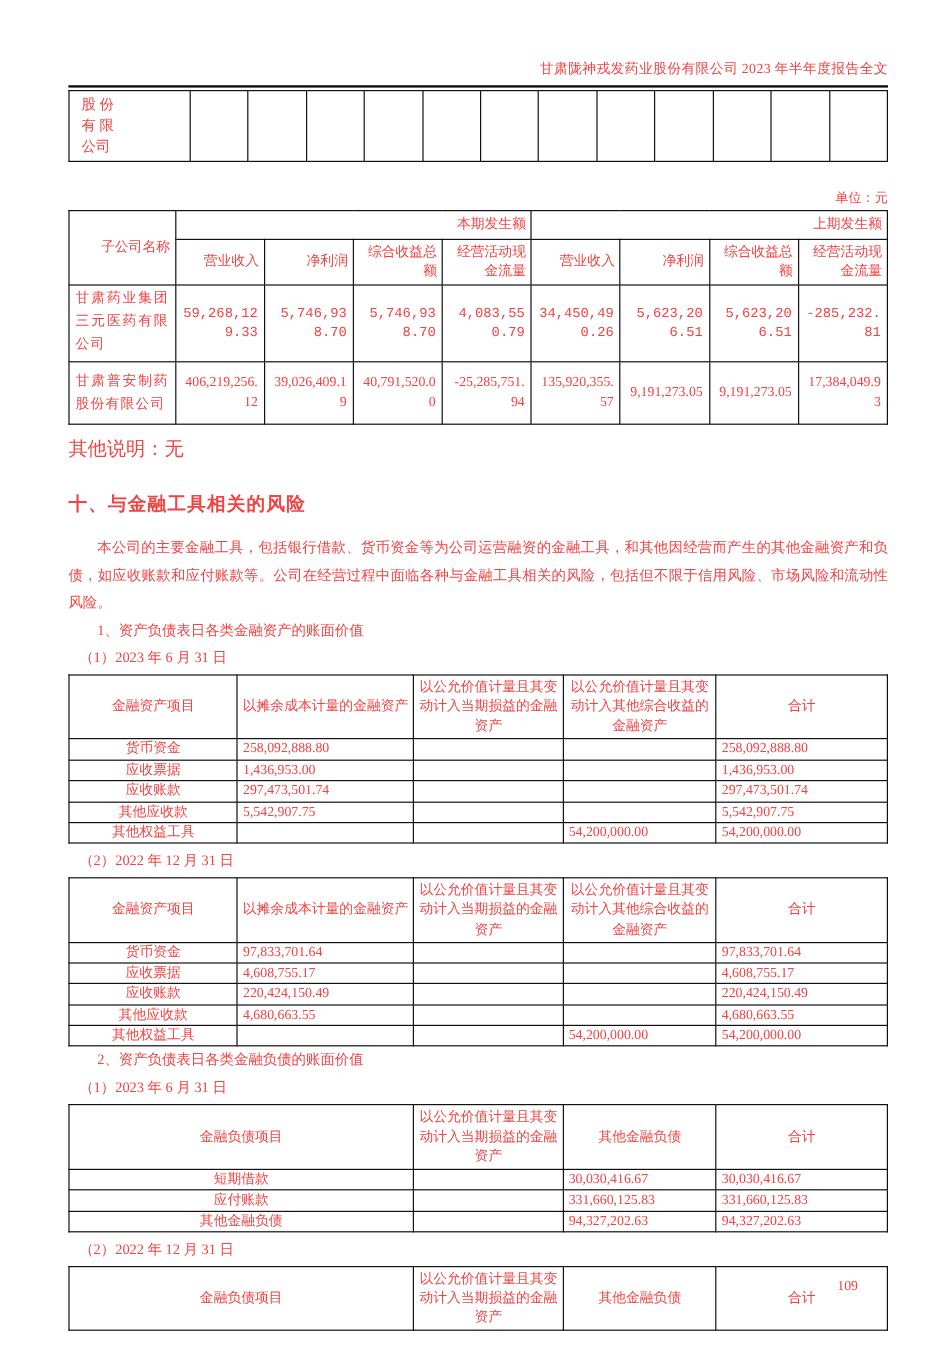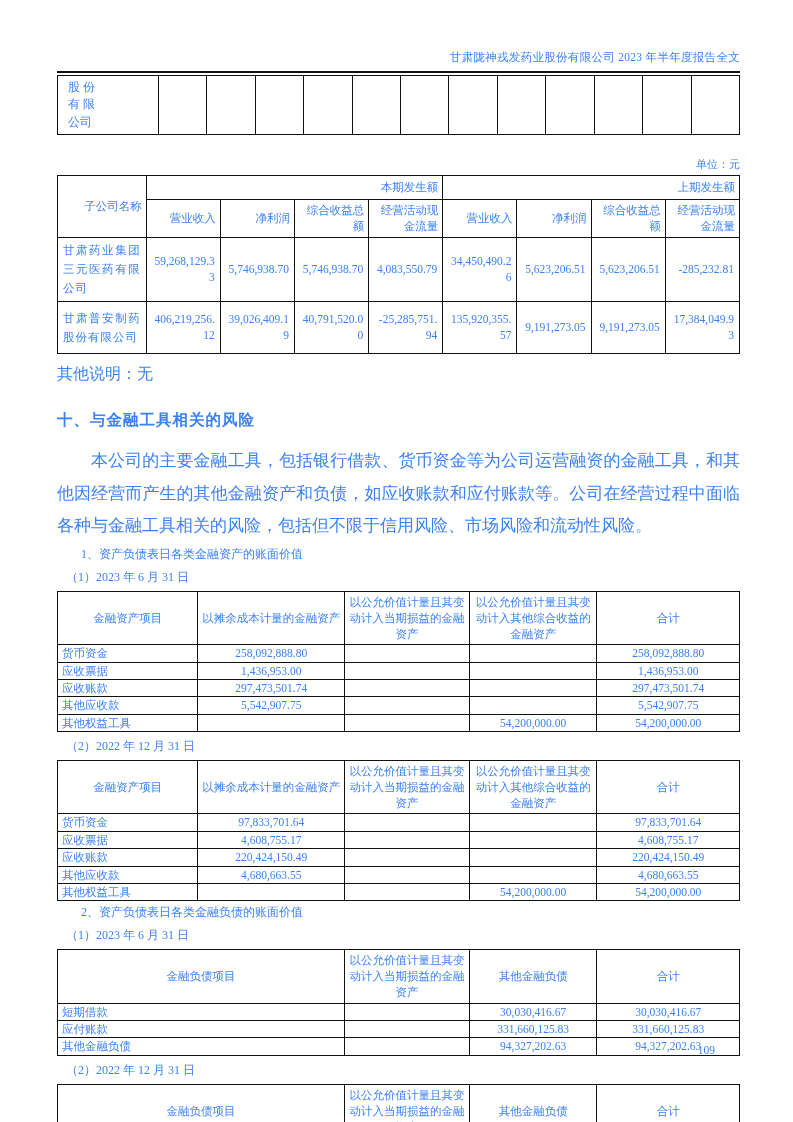--- a/index.html
+++ b/index.html
@@ -2,21 +2,21 @@
 <html><head>
 <meta charset="utf-8">
 <style>
   * { box-sizing: border-box; }
   html, body { margin: 0; padding: 0; background: #ffffff; }
   .page {
     position: relative;
     width: 793px;
     height: 1122px;
     background: #ffffff;
-    color: #3b82f6;
+    color: #ef4444;
     font-family: "Liberation Serif", "DejaVu Serif", serif;
     padding: 50px 53px 0 57px;
     overflow: hidden;
   }
   
   .doc-header {
     text-align: right;
     font-size: 11.5px;
     letter-spacing: 0.3px;
     padding-bottom: 6px;
@@ -49,51 +49,51 @@
     text-align: justify;
   }
   .unit-line { text-align: right; font-size: 11px; margin: 22px 0 3px; }
   
   .sub-table th { text-align: right; }
   .sub-table .gh th { height: 24px; }
   .sub-table .ch th { height: 38px; }
   .sub-table td { padding: 3px 5px; }
   .sub-table td.name { text-align: justify; line-height: 1.65; letter-spacing: 1px; }
   .sub-table td.num  { text-align: right; word-break: break-all; }
-  .sub-table .dr1 td { height: 60px; }
+  .sub-table .dr1 td { height: 60px; font-family: Liberation Mono, monospace; }
   .sub-table .dr2 td { height: 52px; }
   .note-line { font-size: 16px; margin: 10px 0 0; }
   
   .section-heading {
     font-family: "Liberation Sans", "DejaVu Sans", sans-serif;
     font-weight: bold;
     font-size: 15.5px;
     letter-spacing: 1px;
     margin: 25px 0 0;
   }
   .intro {
-    font-size: 17px;
+    font-size: 12px;
     line-height: 1.92;
     text-align: justify;
     text-indent: 2em;
     margin: 14px 0 0;
   }
   .sub-title  { font-size: 12px; margin: 3px 0 0 24px; }
   .date-line  { font-size: 12px; margin: 6px 0 5px 9px; }
   
   .fin-table th { text-align: center; padding: 2px 3px; line-height: 1.4; }
   .fin-table .hdr th { height: 44px; }
   .fin-table td { height: 17px; padding: 1px 4px; line-height: 1.25; }
-  .fin-table td.name { text-align: left; }
-  .fin-table td.num  { text-align: center; }
+  .fin-table td.name { text-align: center; }
+  .fin-table td.num  { text-align: left; }
   .liab-hdr-only .hdr th { height: 52px; }
   .page-number {
     position: absolute;
     right: 78px;
-    bottom: 66px;
+    bottom: 44px;
     font-size: 11.5px;
   }
 </style>
 </head>
 <body>
 
 <div class="page">
 
   <div class="doc-header">
     <span>甘肃陇神戎发药业股份有限公司 2023 年半年度报告全文</span>

